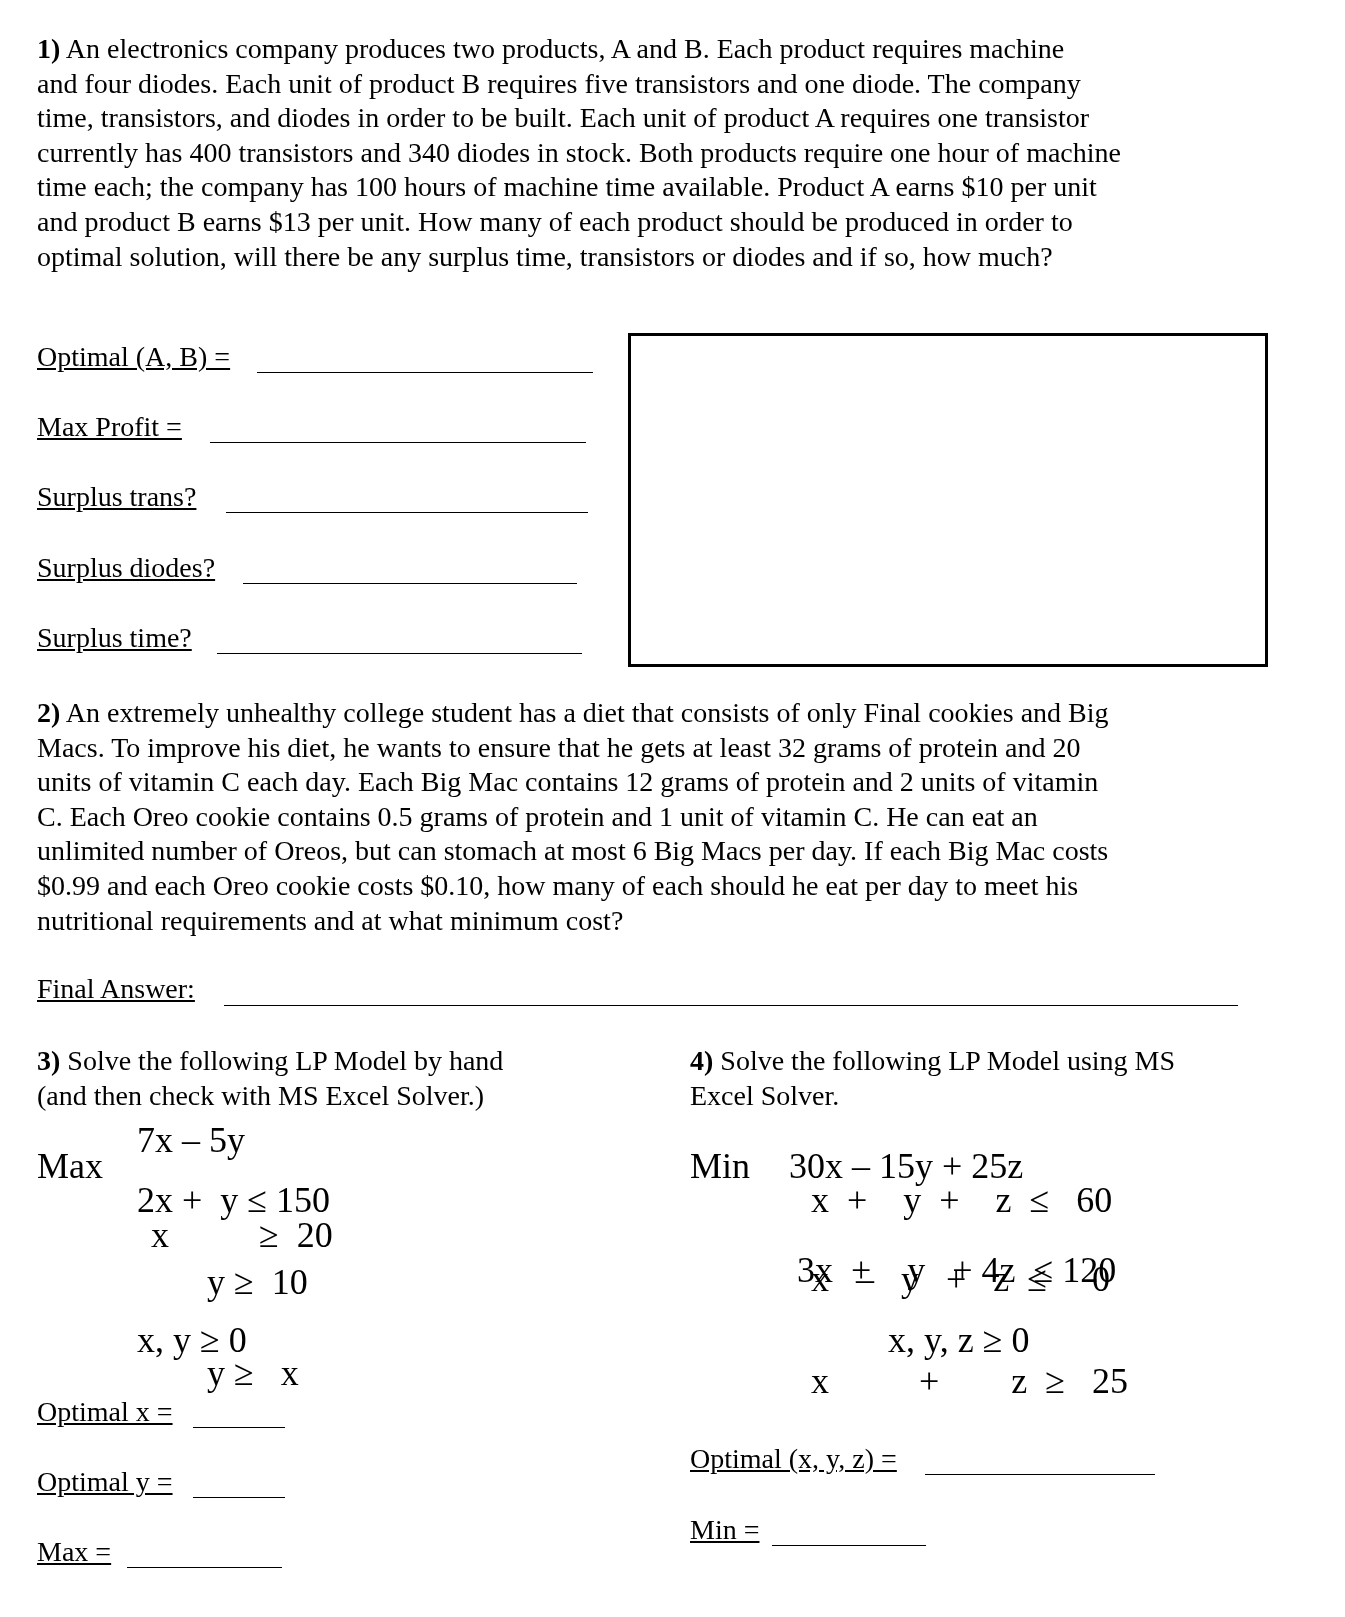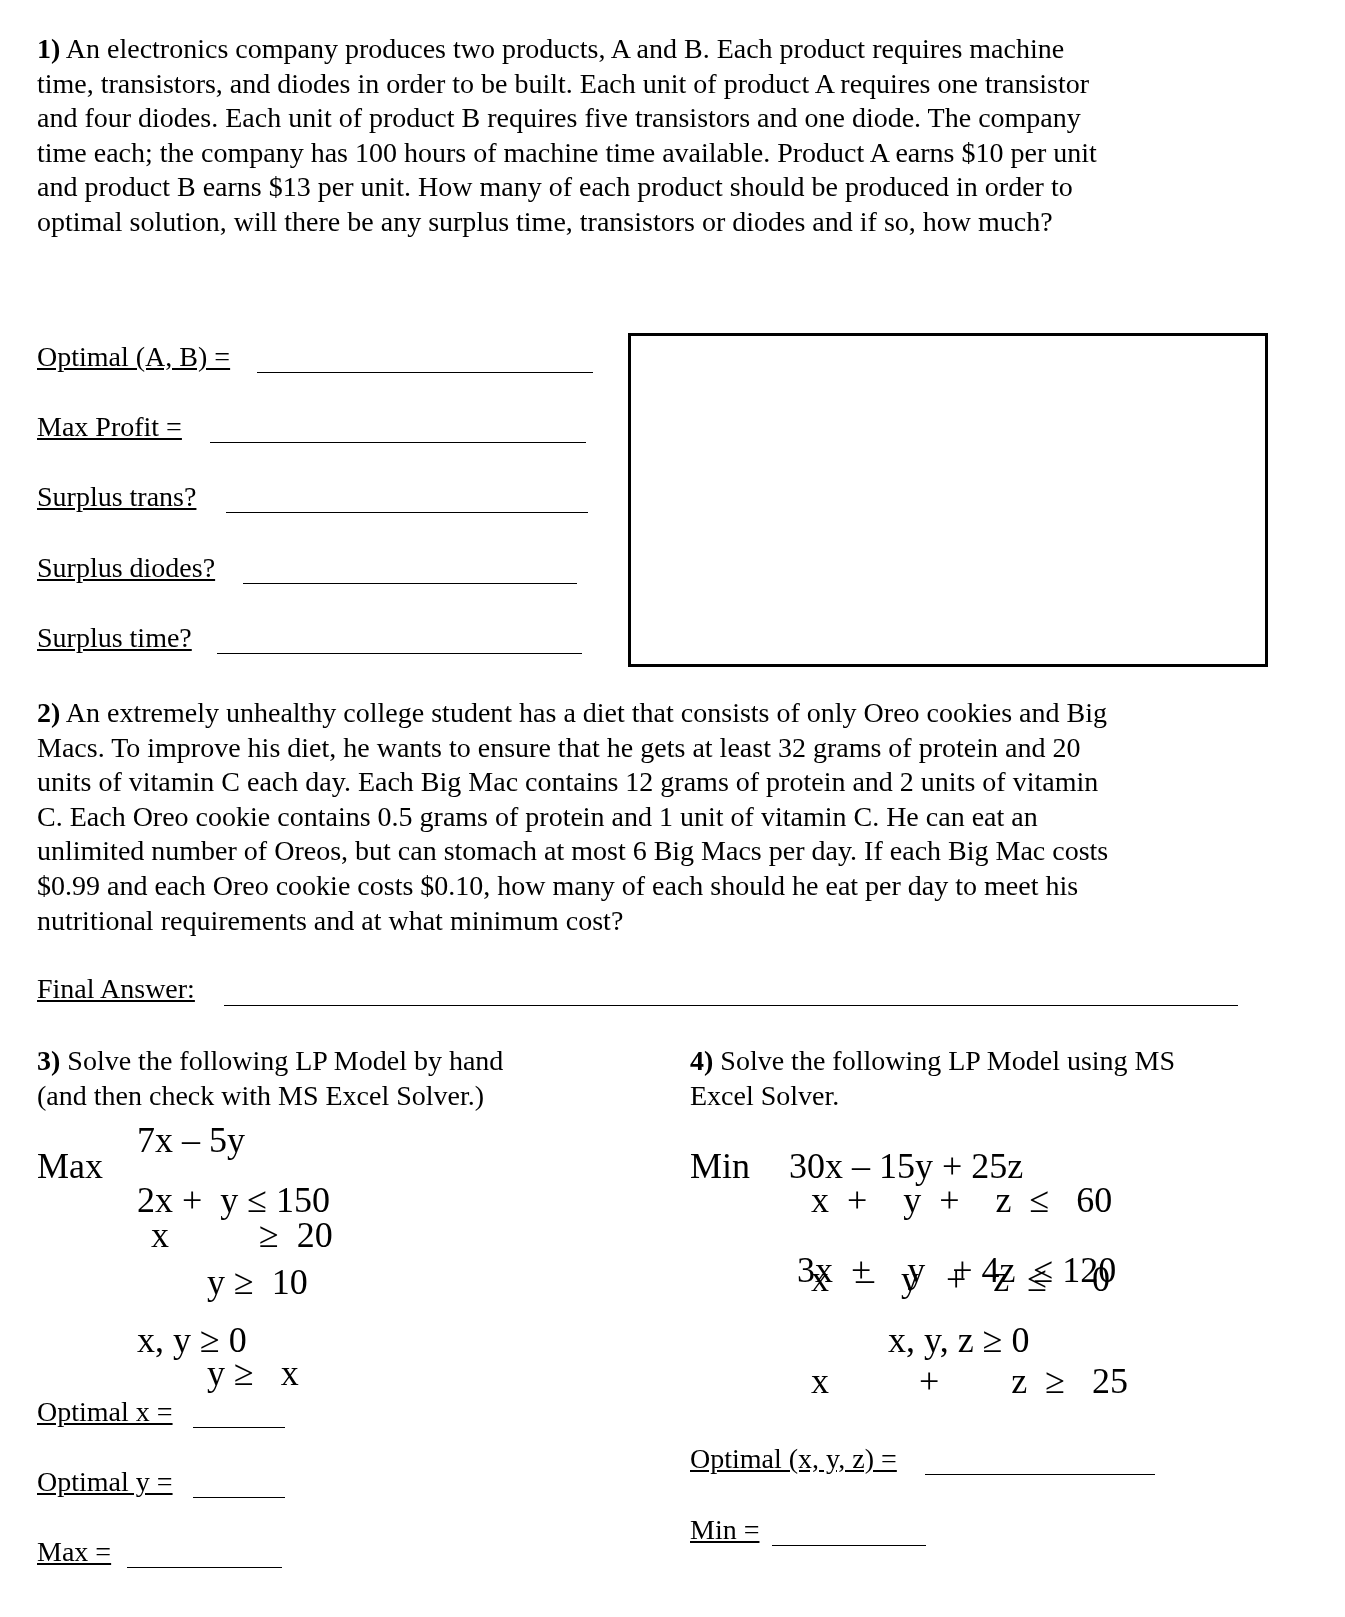--- a/index.html
+++ b/index.html
@@ -50,22 +50,23 @@
     line-height: 34px;
     white-space: pre;
     position: absolute;
   }
 </style>
 </head>
 <body>
 
 <div class="abs para" style="left:37px; top:32px;">
   <span class="line"><span class="num">1)</span><span> An electronics company produces two products, A and B.  Each product requires machine</span></span>
+  <span class="line">and four diodes.  Each unit of product B requires five transistors and one diode.  The company</span>
   <span class="line">time, transistors, and diodes in order to be built.  Each unit of product A requires one transistor</span>
-  <span class="line">and four diodes.  Each unit of product B requires five transistors and one diode.  The company</span>
+  <span class="line">currently has 400 transistors and 340 diodes in stock.  Both products require one hour of machine</span>
   <span class="line">time each; the company has 100 hours of machine time available.   Product A earns $10 per unit</span>
   <span class="line">and product B earns $13 per unit.  How many of each product should be produced in order to</span>
   <span class="line">optimal solution, will there be any surplus time, transistors or diodes and if so, how much?</span>
 </div>
 
 <div class="abs lbl" style="left:37px; top:340px;">Optimal (A, B) =</div>
 <div class="blank" style="left:257px; top:372px; width:336px;"><span></span></div>
 
 <div class="abs lbl" style="left:37px; top:410px;">Max Profit =</div>
 <div class="blank" style="left:210px; top:442px; width:376px;"><span></span></div>
@@ -75,21 +76,21 @@
 
 <div class="abs lbl" style="left:37px; top:551px;">Surplus diodes?</div>
 <div class="blank" style="left:243px; top:583px; width:334px;"><span></span></div>
 
 <div class="abs lbl" style="left:37px; top:621px;">Surplus time?</div>
 <div class="blank" style="left:217px; top:653px; width:365px;"><span></span></div>
 
 <div class="graph-box"><span></span></div>
 
 <div class="abs para" style="left:37px; top:696px;">
-  <span class="line"><span class="num">2)</span><span> An extremely unhealthy college student has a diet that consists of only Oreo cookies and Big</span></span>
+  <span class="line"><span class="num">2)</span><span> An extremely unhealthy college student has a diet that consists of only Final cookies and Big</span></span>
   <span class="line">Macs.  To improve his diet, he wants to ensure that he gets at least 32 grams of protein and 20</span>
   <span class="line">units of vitamin C each day.  Each Big Mac contains 12 grams of protein and 2 units of vitamin</span>
   <span class="line">C.  Each Oreo cookie contains 0.5 grams of protein and 1 unit of vitamin C.  He can eat an</span>
   <span class="line">unlimited number of Oreos, but can stomach at most 6 Big Macs per day.  If each Big Mac costs</span>
   <span class="line">$0.99 and each Oreo cookie costs $0.10, how many of each should he eat per day to meet his</span>
   <span class="line">nutritional requirements and at what minimum cost?</span>
 </div>
 
 <div class="abs lbl" style="left:37px; top:972px;">Final Answer:</div>
 <div class="blank" style="left:224px; top:1005px; width:1014px;"><span></span></div>

